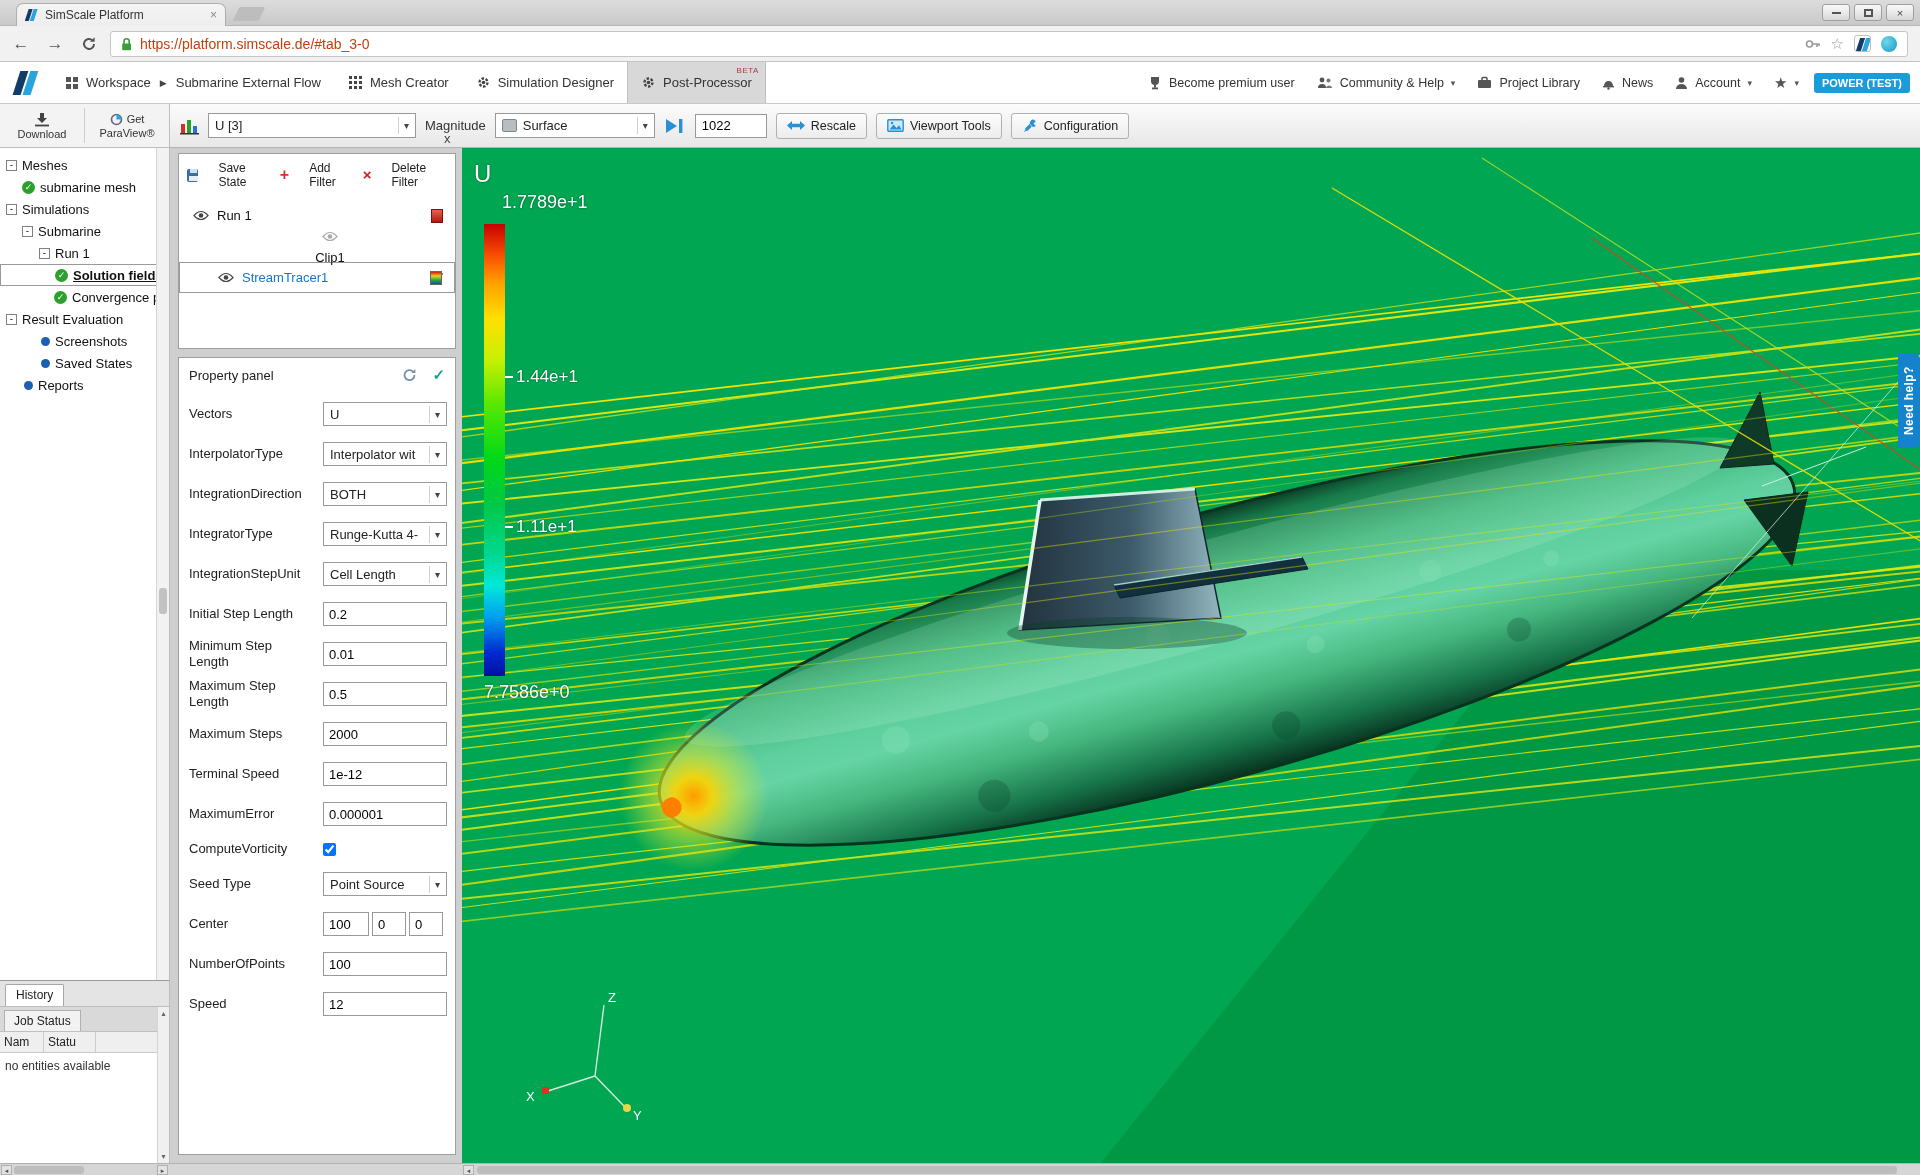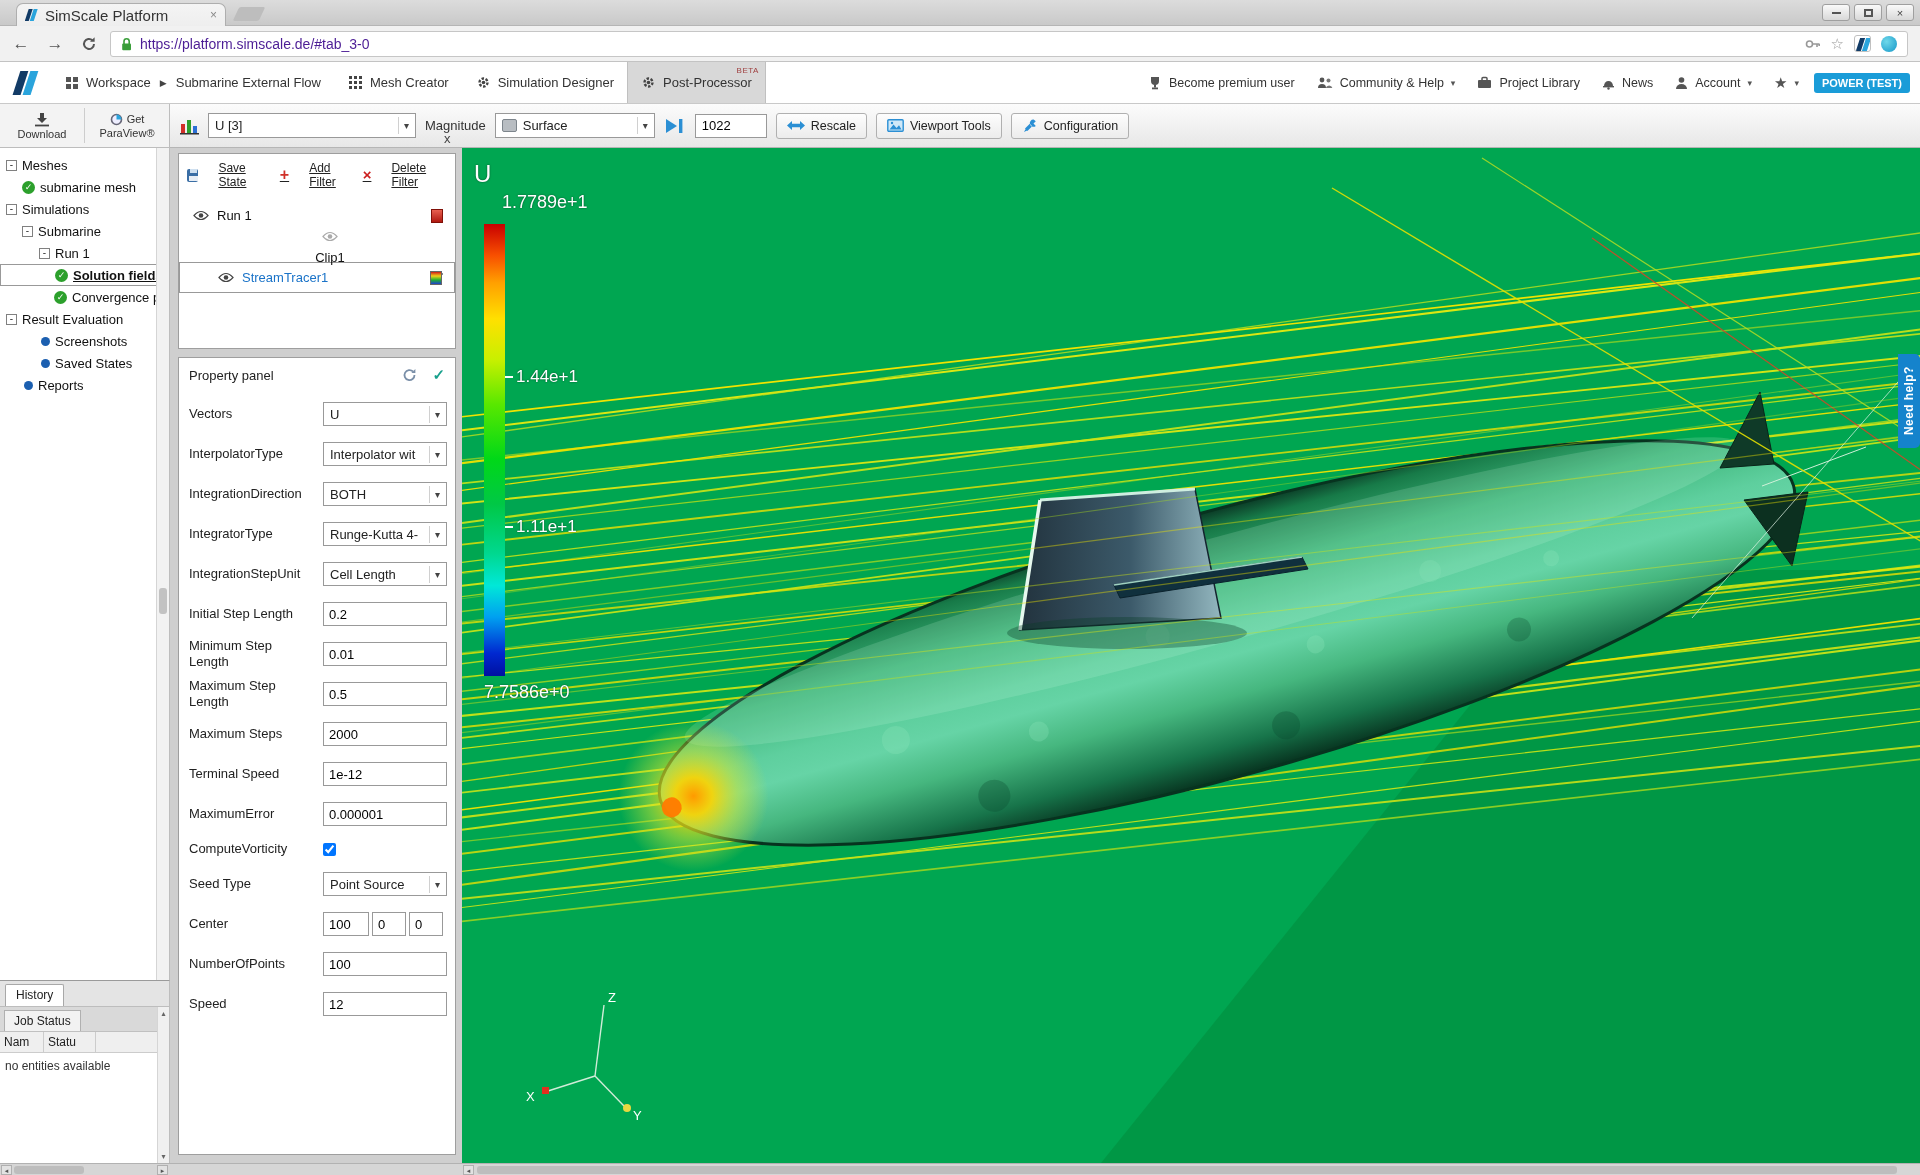--- a/index.html
+++ b/index.html
@@ -6,39 +6,39 @@
   html,body { width:1920px; height:1175px; overflow:hidden; }
   body { font-family:"Liberation Sans", sans-serif; background:#d4d4d4; position:relative; }
   #app { position:absolute; inset:0; width:1920px; height:1175px; }
 
   
   #tabstrip { position:absolute; left:0; top:0; width:1920px; height:26px;
     background:linear-gradient(#dcdcdc,#c9c9c9); border-bottom:1px solid #b5b5b5; }
   .tab { position:absolute; left:16px; top:3px; width:210px; height:23px;
     background:linear-gradient(#f4f4f4,#eeeeee); border:1px solid #aeaeae; border-bottom:none;
     border-radius:7px 7px 0 0; display:flex; align-items:center; padding:0 8px; gap:6px; }
-  .tab-title { font-size:15px; color:#333; flex:1; white-space:nowrap; overflow:hidden; }
+  .tab-title { font-size:12px; color:#333; flex:1; white-space:nowrap; overflow:hidden; }
   .tab-close { font-size:12px; color:#8a8a8a; cursor:default; }
   .newtab { position:absolute; left:236px; top:7px; width:26px; height:14px;
     background:#bdbdbd; transform:skewX(-25deg); border-radius:2px; }
   .winbtns { position:absolute; right:6px; top:4px; display:flex; gap:4px; }
   .winbtn { width:28px; height:17px; background:linear-gradient(#fafafa,#d8d8d8);
     border:1px solid #9f9f9f; border-radius:3px; display:flex; align-items:center; justify-content:center;
     font-size:11px; color:#444; }
   .winbtn .bar { width:9px; height:2px; background:#555; }
   .winbtn .box { width:9px; height:8px; border:2px solid #555; }
   .logo-mini { display:inline-block; }
 
   #addressbar { position:absolute; left:0; top:26px; width:1920px; height:36px;
     background:#f1f1f1; border-bottom:1px solid #c3c3c3; display:flex; align-items:center; padding:0 8px; gap:8px; }
   .navbtn { width:26px; height:26px; display:flex; align-items:center; justify-content:center;
     font-size:17px; color:#555; border-radius:13px; }
   .urlbox { flex:1; height:26px; background:#fff; border:1px solid #c6c6c6; border-radius:3px;
     display:flex; align-items:center; padding:0 10px; gap:8px; margin-right:4px; }
-  .url-text { font-size:14px; color:#4c1d95; flex:1; white-space:nowrap; overflow:hidden; }
+  .url-text { font-size:14px; color:#c2410c; flex:1; white-space:nowrap; overflow:hidden; }
   .urlicons { display:flex; align-items:center; gap:10px; }
   .star-o { font-size:15px; color:#999; }
   .ext-sq { width:17px; height:17px; background:#fff; border:1px solid #c0c0c0; border-radius:3px;
     overflow:hidden; position:relative; }
   .ext-sq .b1 { position:absolute; left:3px; top:2px; width:5px; height:13px; background:#123b66; transform:skewX(-18deg); }
   .ext-sq .b2 { position:absolute; left:9px; top:2px; width:5px; height:13px; background:#2aa4dc; transform:skewX(-18deg); }
   .ext-ci { width:16px; height:16px; border-radius:50%; background:radial-gradient(circle at 35% 35%, #6fd8ea, #1597c8); }
 
   
   #appheader { position:absolute; left:0; top:62px; width:1920px; height:42px; background:#fff;
@@ -109,21 +109,21 @@
   .c-status { width:52px; }
   .grid-empty { font-size:12px; color:#333; padding:6px 5px; }
   .hist-scroll { position:absolute; right:0; top:26px; bottom:0; width:12px; background:#f0f0f0; border-left:1px solid #d5d5d5;
     display:flex; flex-direction:column; justify-content:space-between; align-items:center; font-size:8px; color:#666; padding:2px 0; }
 
   
   #middlecol { position:absolute; left:170px; top:148px; width:292px; height:1015px; background:#cfcfcf; }
   .panel { position:absolute; left:8px; width:278px; background:#fff; border:1px solid #9e9e9e; overflow:hidden; }
   #pipelinepanel { top:5px; height:196px; }
   .pl-head { display:flex; align-items:center; gap:10px; padding:7px 8px 5px; font-size:12px; color:#222; }
-  .pl-btn { display:flex; align-items:center; gap:20px;text-decoration:underline; }
+  .pl-btn { display:flex; align-items:center; gap:20px; }
   .plus-ic { color:#d03028; font-size:16px; font-weight:bold; line-height:12px; }
   .delx-ic { color:#cc2020; font-size:15px; font-weight:bold; line-height:12px; }
   .floppy { width:13px; height:13px; background:#3a6ea5; border-radius:2px; position:relative; }
   .floppy:before { content:""; position:absolute; left:3px; top:0; width:7px; height:4px; background:#cfe0f0; }
   .floppy:after { content:""; position:absolute; left:2px; bottom:1px; width:9px; height:5px; background:#e8eef5; }
   #pipeline-list { padding-top:6px; }
   .pl-row { height:31px; display:flex; align-items:center; gap:8px; padding-right:12px; }
   .pl-row .pl-label { font-size:13px; color:#111; }
   .pl-row.sel .pl-label { color:#1a73c8; }
   .pl-icon { width:12px; height:14px; margin-left:auto; border:1px solid #888; }

